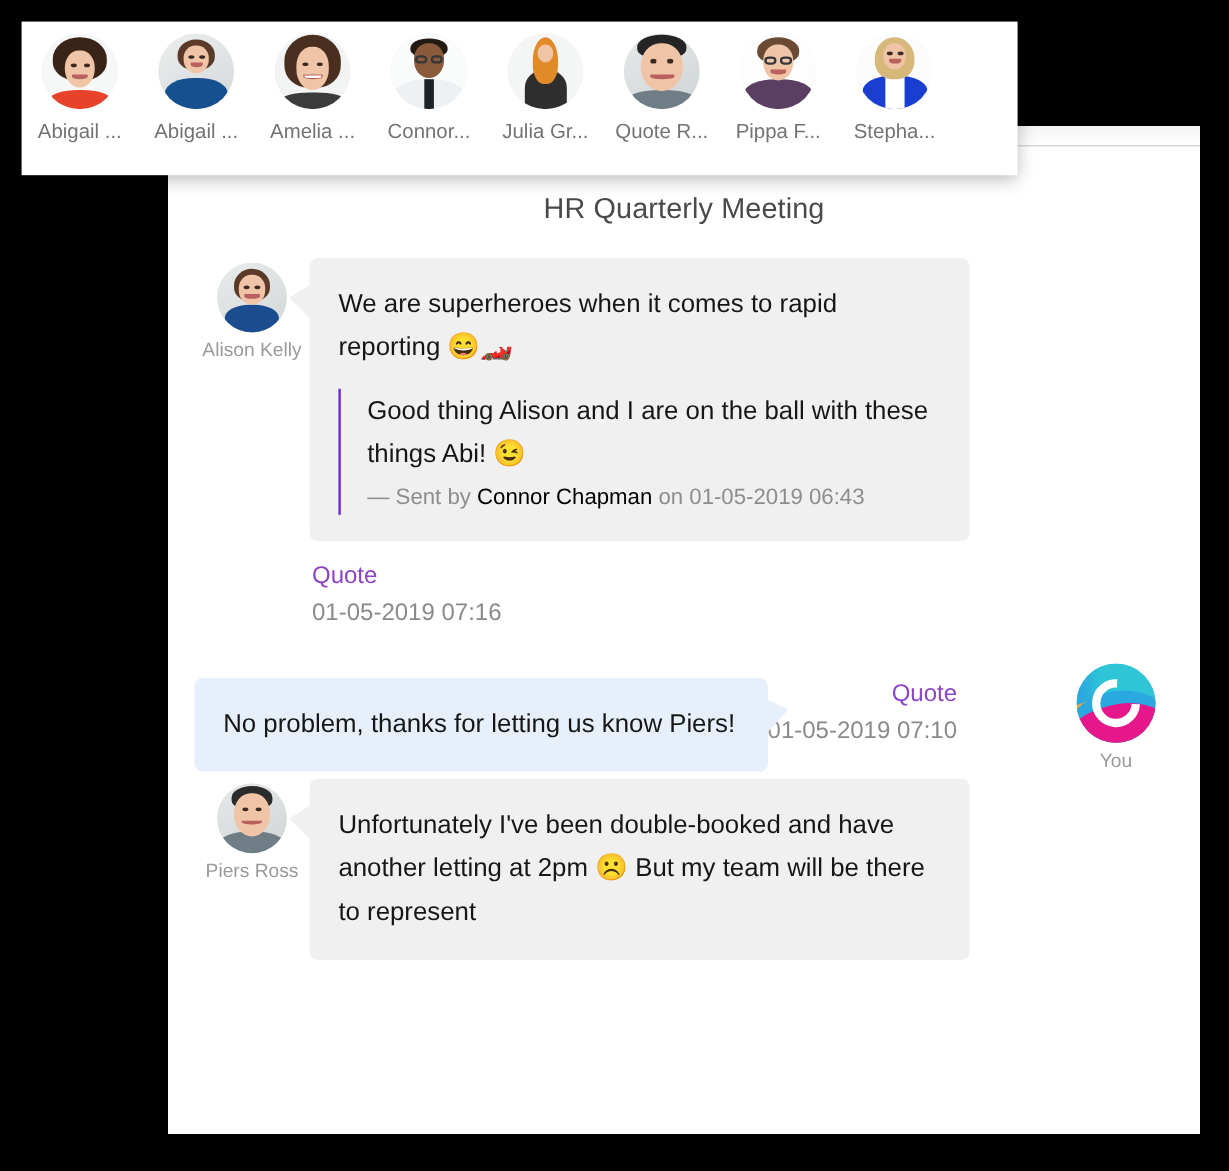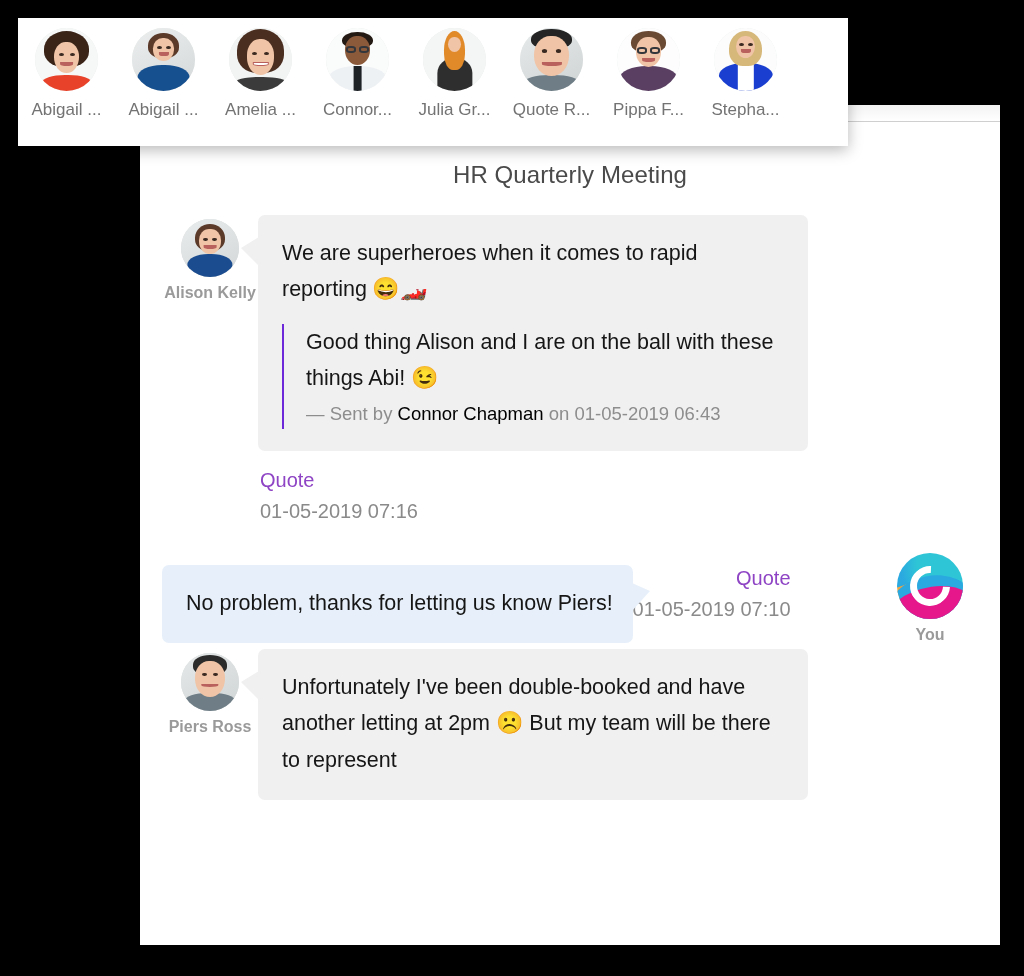--- a/index.html
+++ b/index.html
@@ -80,31 +80,30 @@
     flex: 0 0 58px;
   }
   .avatar-name {
     margin-top: 6px;
     font-size: 16px;
     color: #9a9a9a;
     text-align: left;
     line-height: 1.22;
     max-width: 92px;
     word-wrap: break-word;
-    font-weight: bold;
   }
 
   .msg-body { flex: 1 1 auto; min-width: 0; position: relative; }
   .msg-row.outgoing .msg-body { display: flex; align-items: flex-end; }
 
   .bubble {
     position: relative;
     background: #f0f0f0;
     border-radius: 7px;
-    padding: 20px 20px 22px 24px;
+    padding: 20px 27px 22px 24px;
     display: inline-block;
     max-width: 550px;
     font-size: 21.5px;
     line-height: 1.68;
     color: #161616;
   }
   .bubble.incoming::before {
     content: "";
     position: absolute;
     left: -17px;

